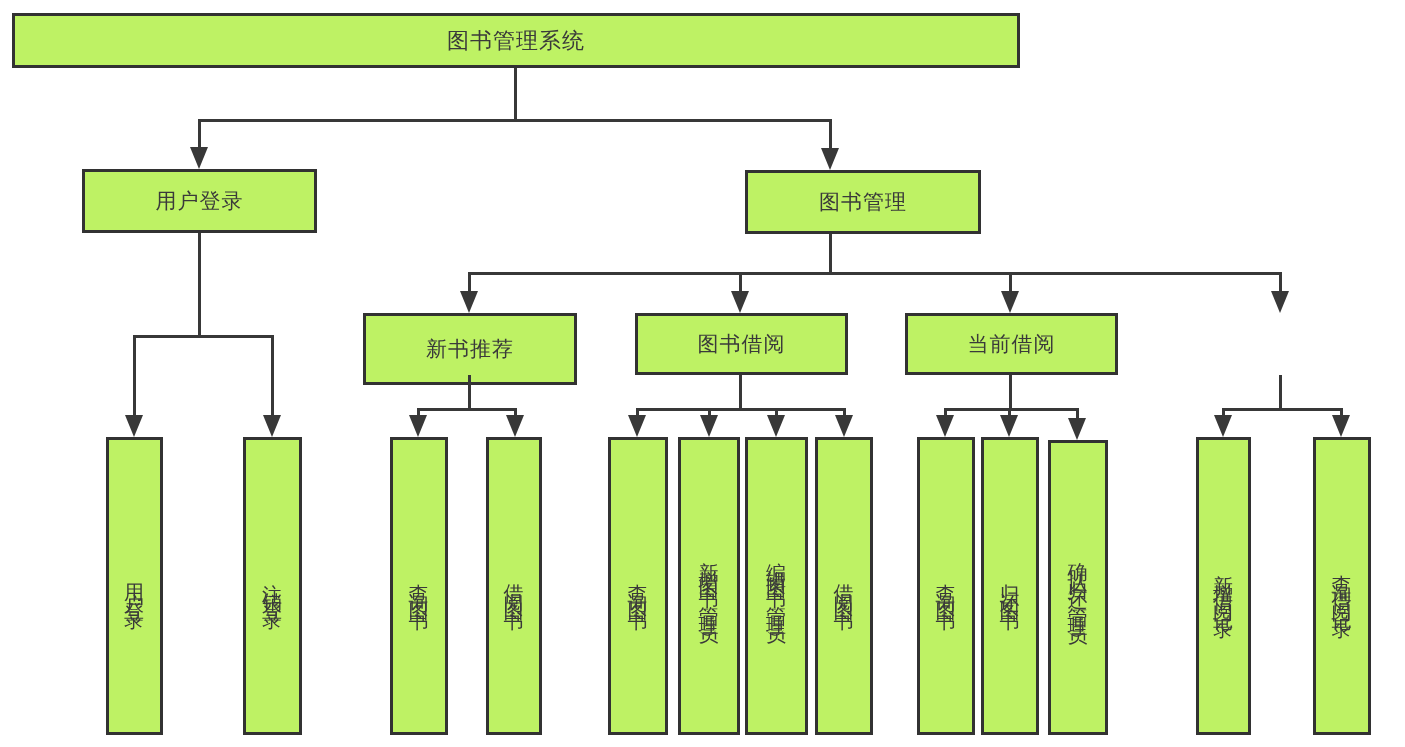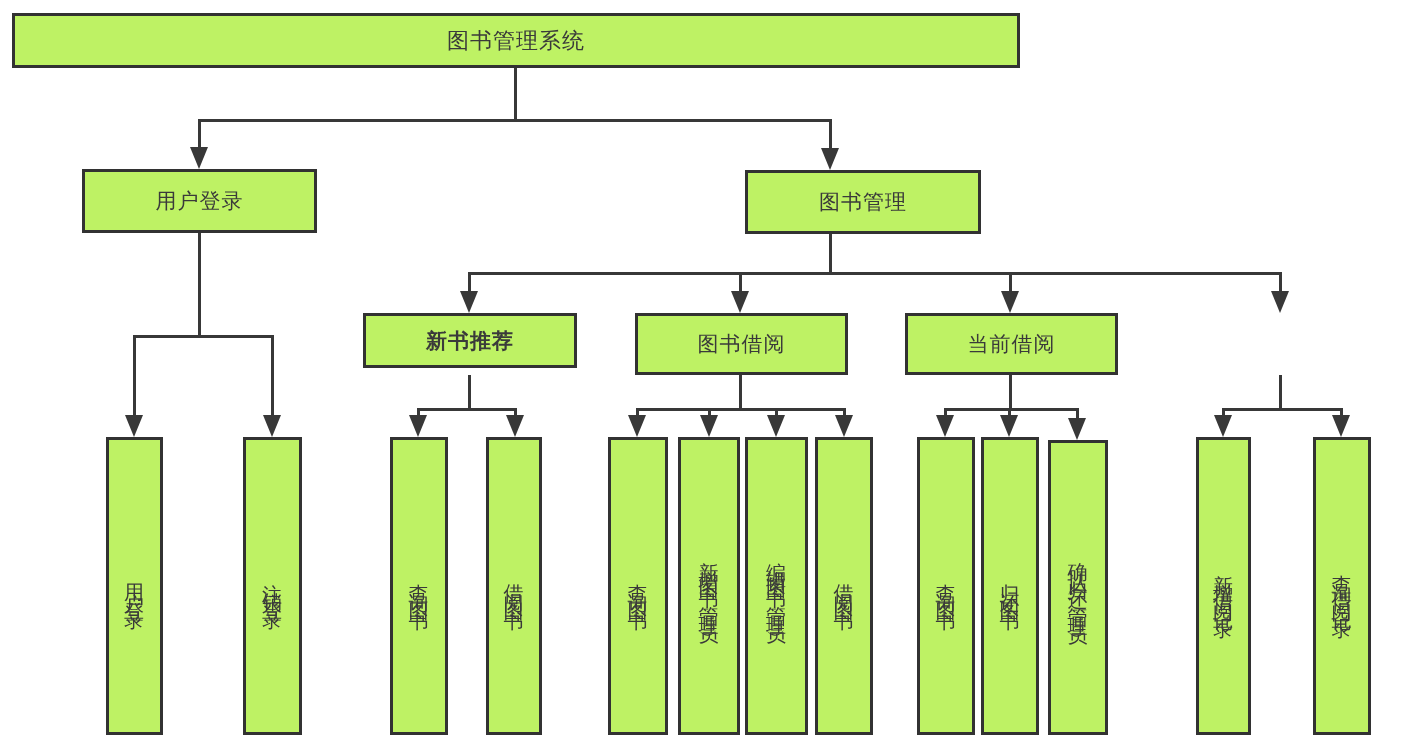--- a/index.html
+++ b/index.html
@@ -72,21 +72,21 @@
   <div class="h" style="left:468px;top:272px;width:814px;"></div>
   <div class="v" style="left:468px;top:272px;height:22px;"></div>
   <div class="v" style="left:739px;top:272px;height:22px;"></div>
   <div class="v" style="left:1009px;top:272px;height:22px;"></div>
   <div class="v" style="left:1279px;top:272px;height:22px;"></div>
   <div class="arw" style="left:460px;top:291px;"></div>
   <div class="arw" style="left:731px;top:291px;"></div>
   <div class="arw" style="left:1001px;top:291px;"></div>
   <div class="arw" style="left:1271px;top:291px;"></div>
 
-  <div class="box" style="left:363px;top:313px;width:214px;height:55px;font-weight:bold;">新书推荐</div>
+  <div class="box" style="left:363px;top:313px;width:214px;height:72px;">新书推荐</div>
   <div class="box" style="left:635px;top:313px;width:213px;height:62px;">图书借阅</div>
   <div class="box" style="left:905px;top:313px;width:213px;height:62px;">当前借阅</div>
 
   <div class="v" style="left:468px;top:375px;height:36px;"></div>
   <div class="h" style="left:417px;top:408px;width:100px;"></div>
   <div class="v" style="left:417px;top:408px;height:10px;"></div>
   <div class="v" style="left:514px;top:408px;height:10px;"></div>
   <div class="arw" style="left:409px;top:415px;"></div>
   <div class="arw" style="left:506px;top:415px;"></div>
 

